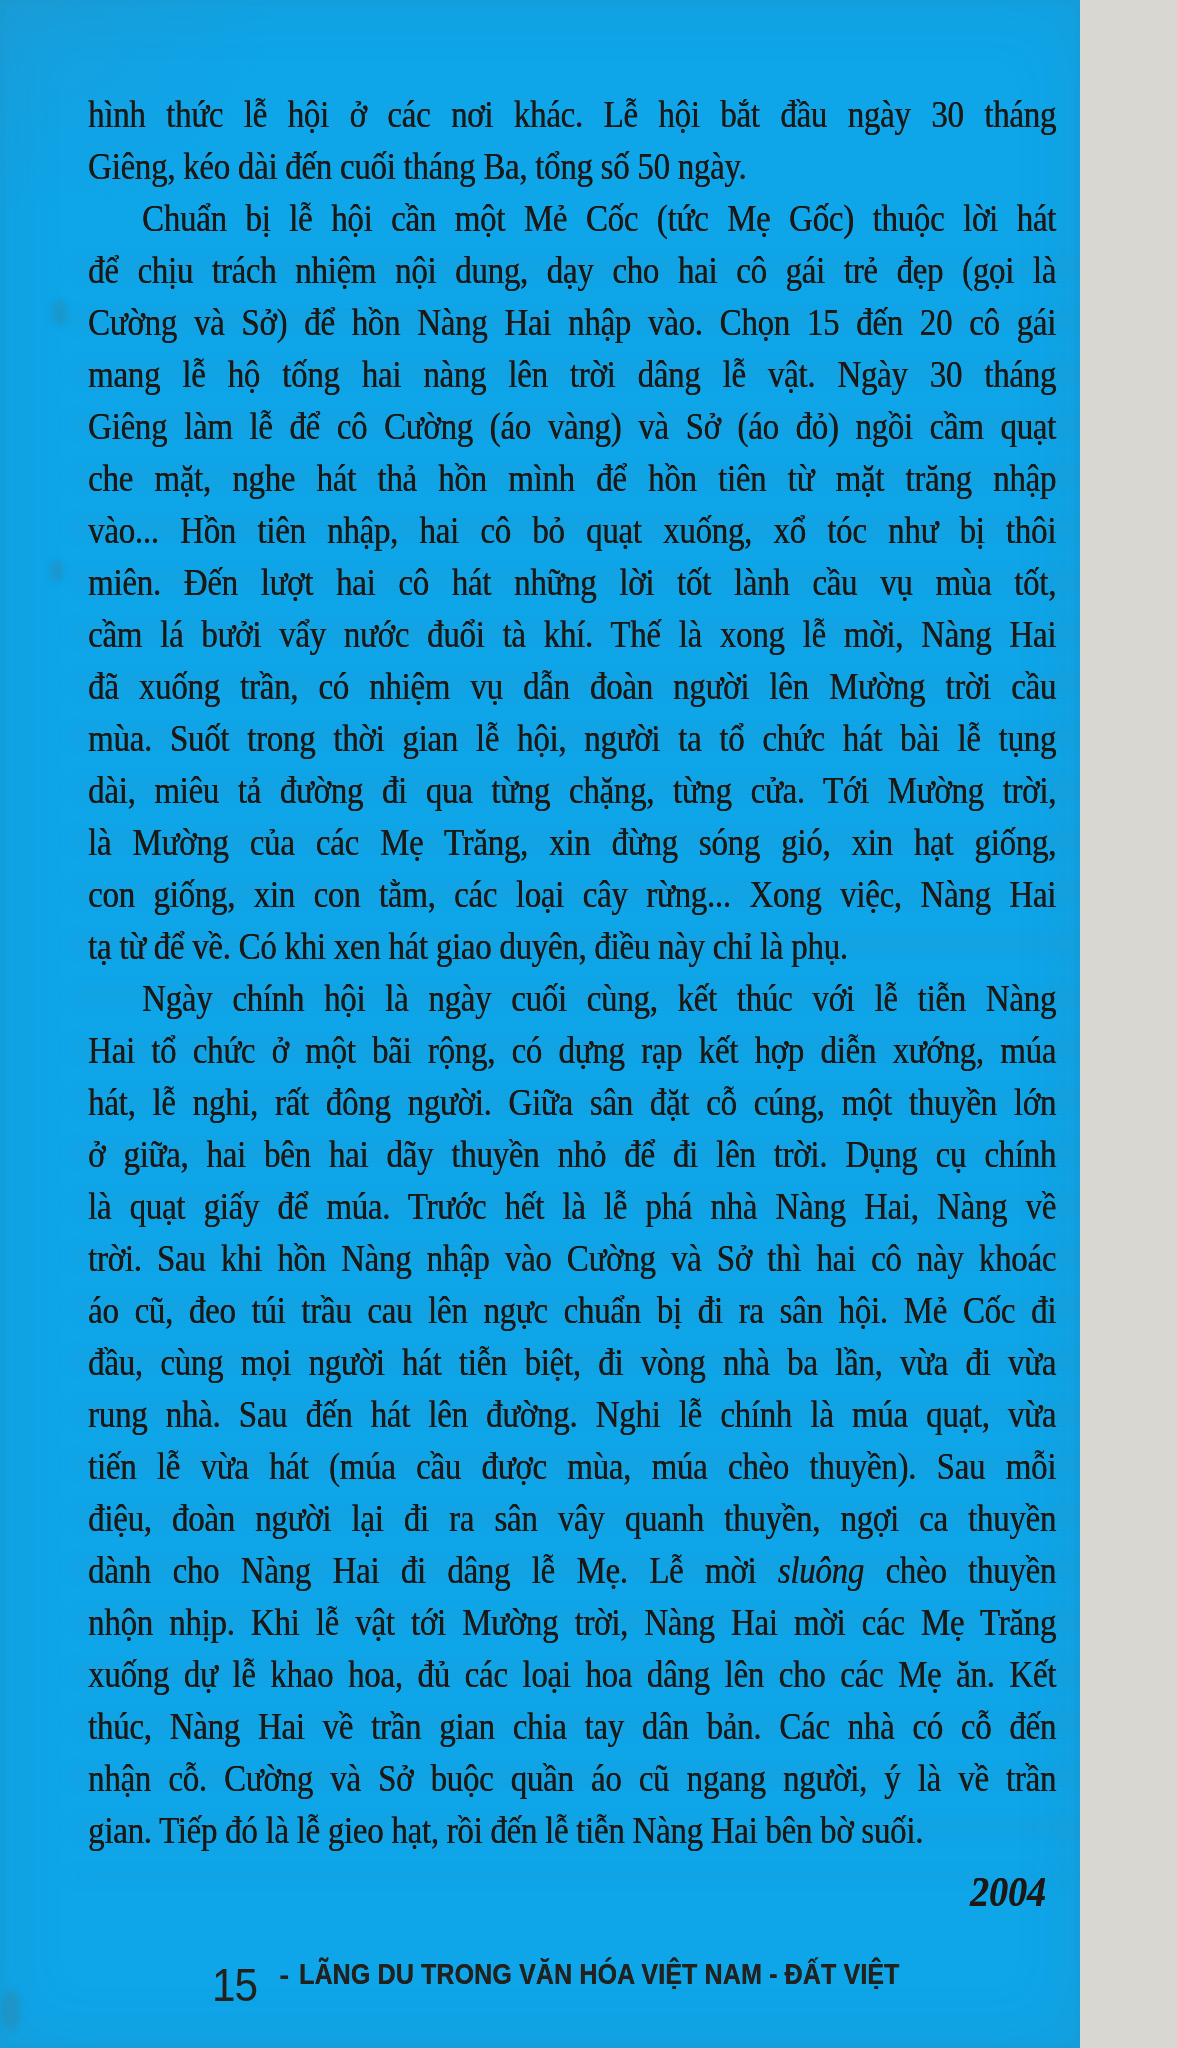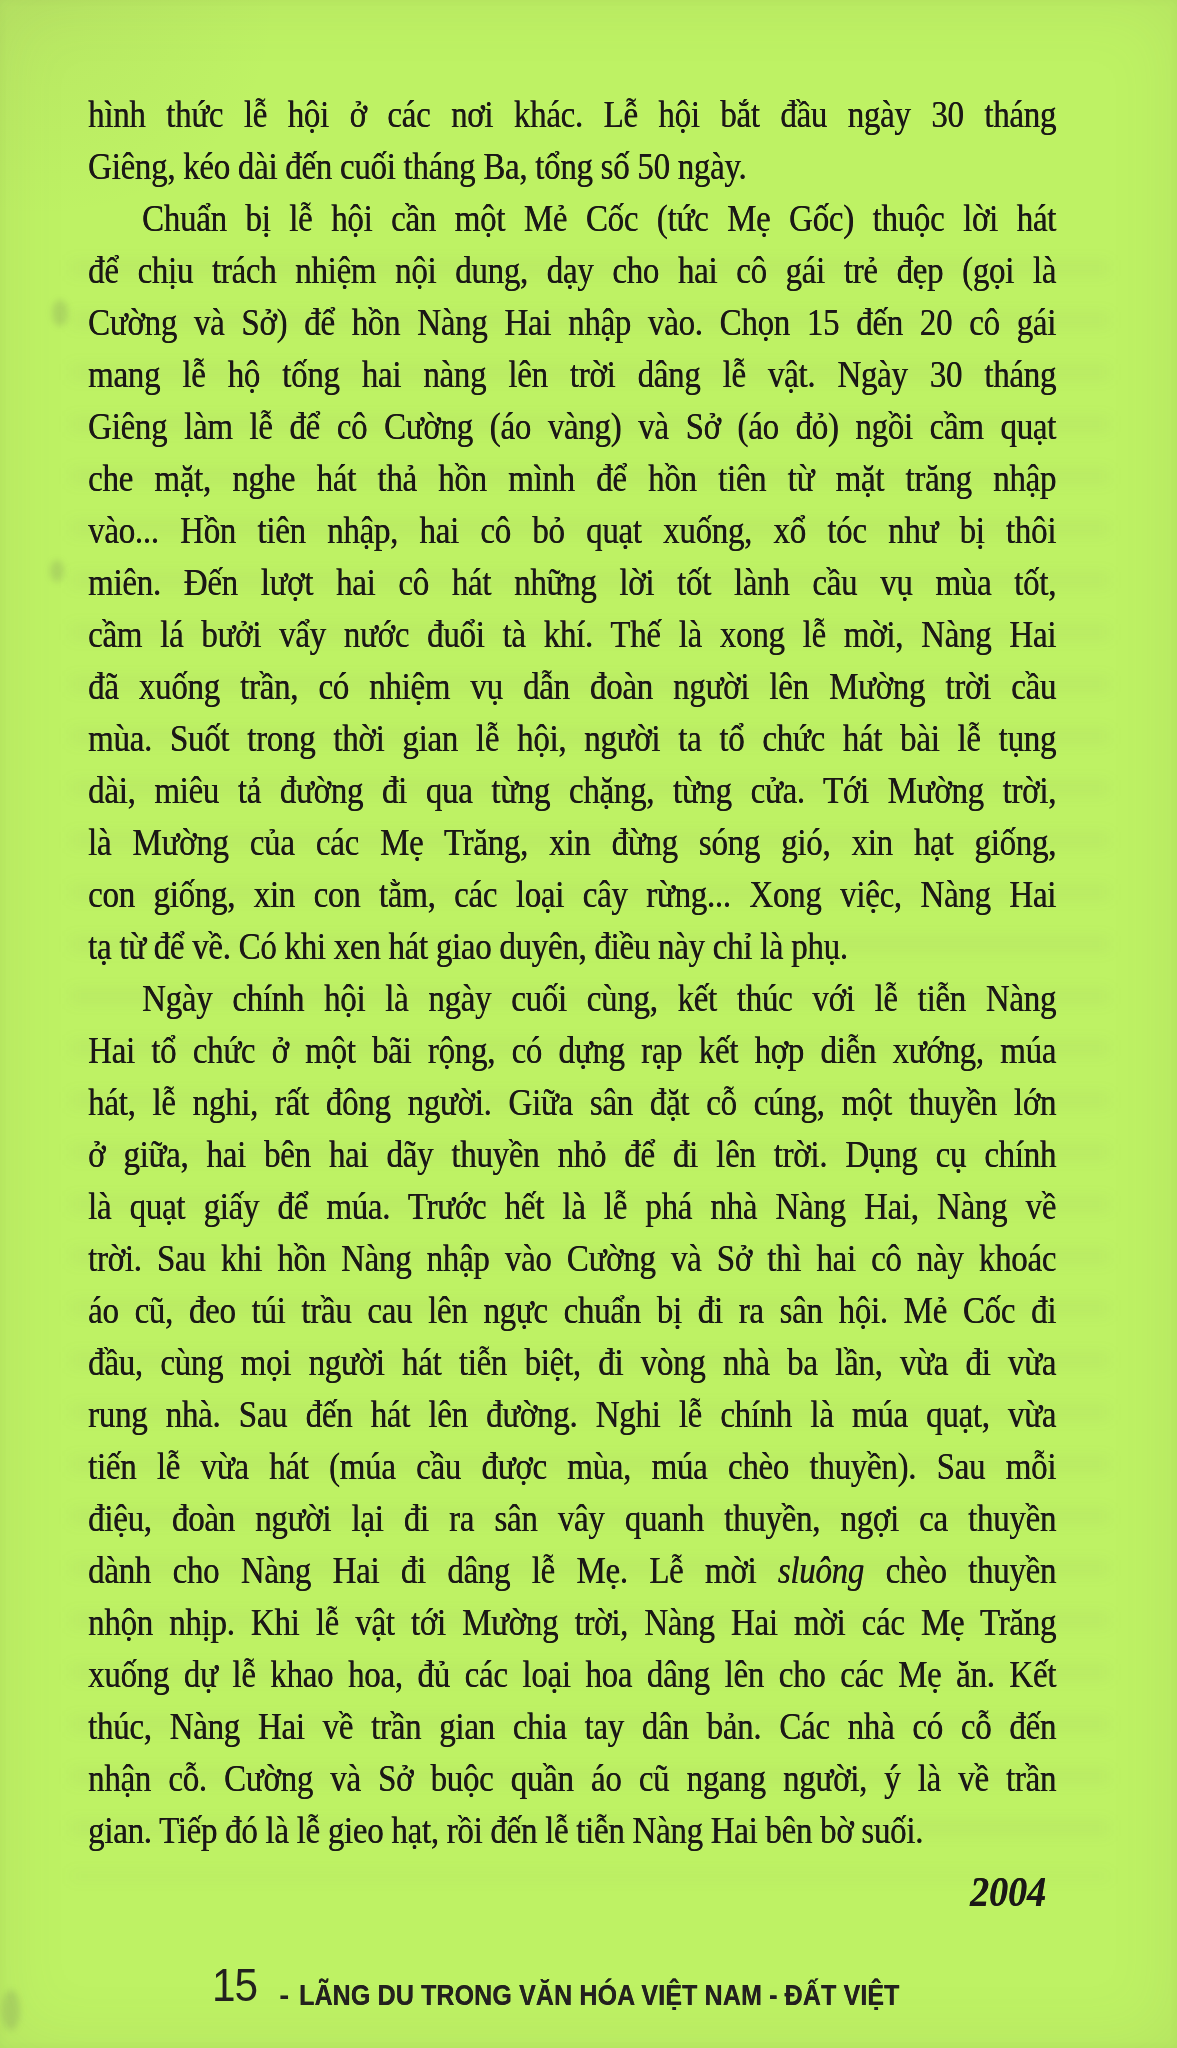--- a/index.html
+++ b/index.html
@@ -1,19 +1,19 @@
 <!DOCTYPE html>
 <html><head>
 <meta charset="utf-8">
 <style>
   html,body{margin:0;padding:0;background:#d9d7d2;}
   .page{
     position:relative;
-    width:1177px;height:2048px;
-    background:#bef264;
+    width:1080px;height:2048px;
+    background:#0ea5e9;
     overflow:hidden;
     font-family:"Liberation Serif","DejaVu Serif",serif;
     color:#1b1816;
     box-shadow:inset 0 0 70px rgba(95,88,75,.10), inset 0 0 8px rgba(95,88,75,.06);
   }
   
   .ghost{
     position:absolute;left:70px;top:260px;width:1040px;height:1620px;
     background:repeating-linear-gradient(
       to bottom,
@@ -58,21 +58,21 @@
     height:52px;line-height:52px;
     font-size:38px;font-weight:bold;font-style:italic;
     text-align:right;
     padding-right:10px;
     transform:scaleY(1.1);
     text-shadow:0.3px 0 0 #1b1816;
   }
 
   .footer{
     position:absolute;left:212px;top:1958px;
-    display:flex;align-items:flex-end;
+    display:flex;align-items:flex-start;
     font-family:"Liberation Sans","DejaVu Sans",sans-serif;
     color:#23211e;
     white-space:nowrap;
   }
   .footer .num{
     font-size:46px;font-weight:400;
     transform:scaleX(.92);transform-origin:left bottom;
     letter-spacing:-1px;
   }
   .footer .sep{

